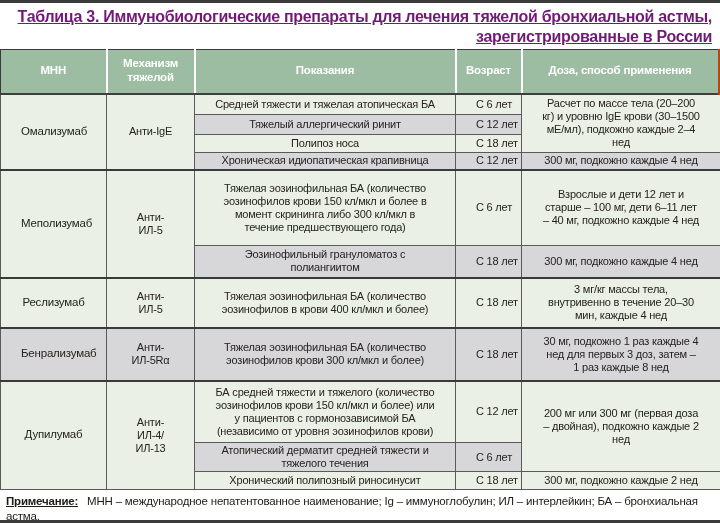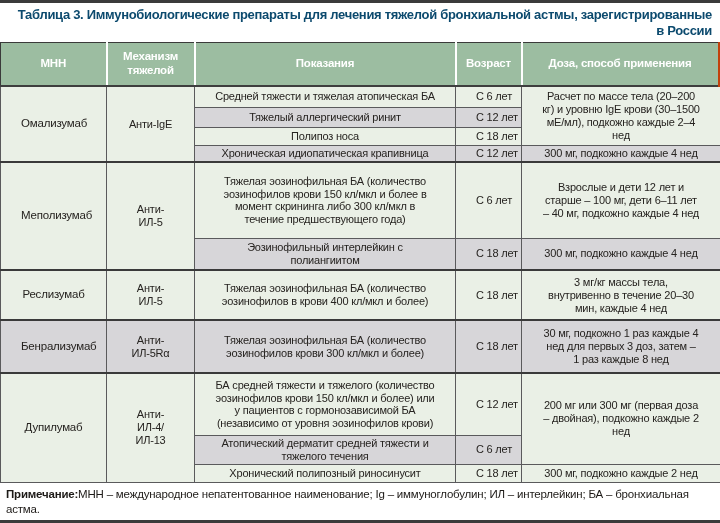--- a/index.html
+++ b/index.html
@@ -14,26 +14,27 @@
     overflow: hidden;
   }
   .rule {
     width: 100%;
     height: 3px;
     background: var(--rule, #3b3b3b);
   }
   .rule.bottom { position: absolute; bottom: 0; left: 0; }
   .title {
     padding: 4px 8px 3px 8px;
-    font-size: 13px;
+    font-size: 16px;
     font-weight: bold;
     letter-spacing: -0.3px;
     line-height: 1.22;
     text-align: right;
-    color: #0c4a6e;
+    color: #701a75;
+    text-decoration: underline;
   }
   table {
     width: 720px;
     table-layout: fixed;
     border-collapse: collapse;
     border: 1px solid #3a3a3a;
   }
   th {
     background: var(--header_bg, #9cbda1);
     color: var(--header_text, #ffffff);
@@ -78,21 +79,21 @@
   tbody tr:nth-child(9)  { height: 62px; }
   tbody tr:nth-child(10) { height: 26px; }
   tbody tr:nth-child(11) { height: 18px; }
   .note {
     padding: 4px 8px 4px 6px;
     font-size: 11.5px;
     letter-spacing: -0.2px;
     line-height: 1.3;
     color: #1d1a17;
   }
-  .note-label { font-weight: bold; margin-right: 0; }
+  .note-label { font-weight: bold; margin-right: 9px; text-decoration: underline; }
 </style>
 </head>
 <body>
 
 <div class="page">
   <div class="rule top"></div>
   <div class="title">Таблица 3. Иммунобиологические препараты для лечения тяжелой бронхиальной астмы, зарегистрированные в России</div>
 
   <table>
     <colgroup>
@@ -134,21 +135,21 @@
       </tr>
 
       <tr class="light group-start">
         <td class="drug light" rowspan="2">Меполизумаб</td>
         <td class="mech light" rowspan="2">Анти-ИЛ-5</td>
         <td class="ind">Тяжелая эозинофильная БА (количество эозинофилов крови 150 кл/мкл и более в момент скрининга либо 300 кл/мкл в течение предшествующего года)</td>
         <td class="age">С 6 лет</td>
         <td class="dose">Взрослые и дети 12 лет и старше – 100 мг, дети 6–11 лет – 40 мг, подкожно каждые 4 нед</td>
       </tr>
       <tr class="gray">
-        <td class="ind">Эозинофильный интерлейкин с полиангиитом</td>
+        <td class="ind">Эозинофильный грануломатоз с полиангиитом</td>
         <td class="age">С 18 лет</td>
         <td class="dose">300 мг, подкожно каждые 4 нед</td>
       </tr>
 
       <tr class="light group-start">
         <td class="drug">Реслизумаб</td>
         <td class="mech">Анти-ИЛ-5</td>
         <td class="ind">Тяжелая эозинофильная БА (количество эозинофилов в крови 400 кл/мкл и более)</td>
         <td class="age">С 18 лет</td>
         <td class="dose">3 мг/кг массы тела, внутривенно в течение 20–30 мин, каждые 4 нед</td>

